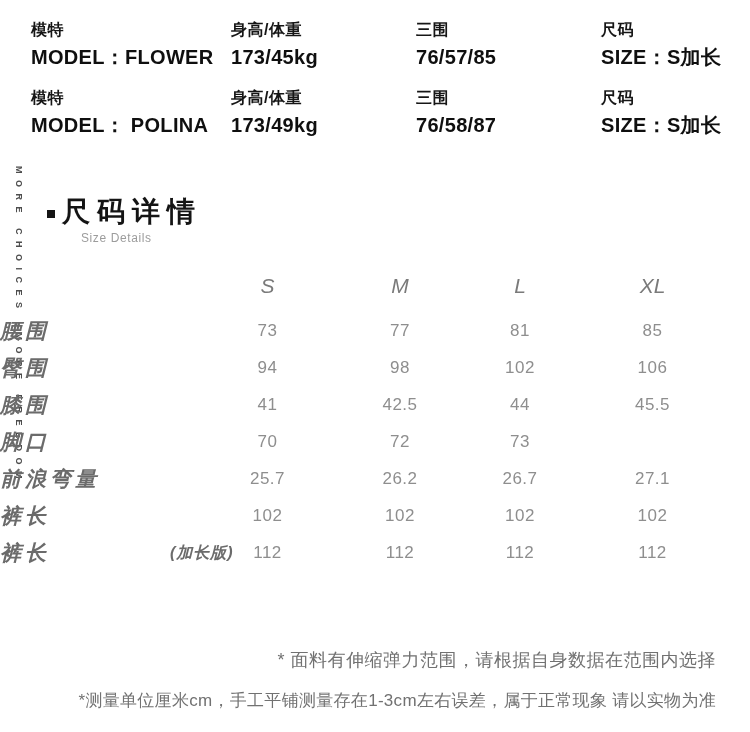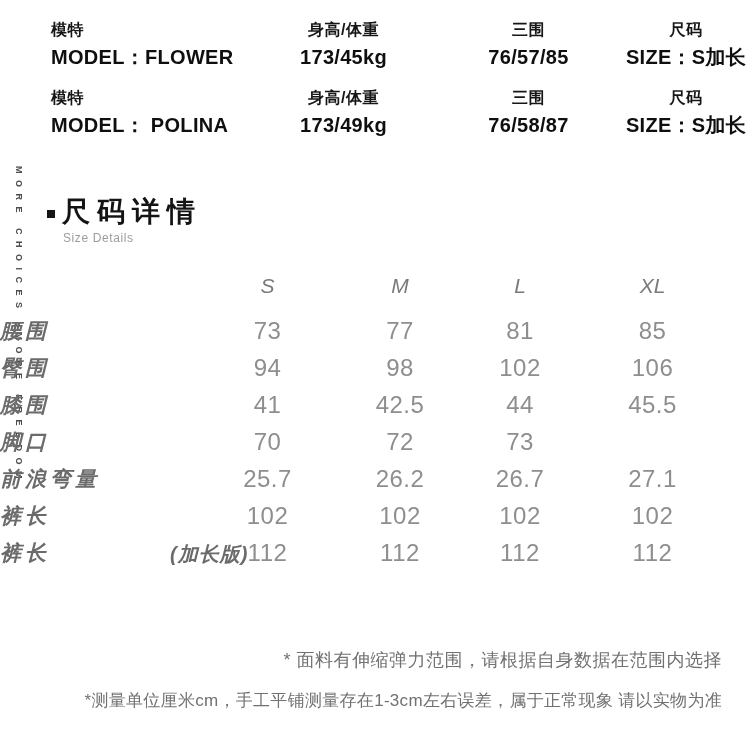--- a/index.html
+++ b/index.html
@@ -19,24 +19,24 @@
   
   .models {
     position: absolute;
     top: 20px;
     left: 0;
     width: 750px;
   }
   .model-row {
     display: grid;
     grid-template-columns: 200px 185px 185px 130px;
-    padding-left: 51px;
+    padding-left: 31px;
     margin-bottom: 21px;
   }
-  .m-cell { text-align: center; }
+  .m-cell { }
   .m-cell.first { text-align: left; }
   .m-label {
     font-size: 16px;
     font-weight: 600;
     color: #161616;
     line-height: 20px;
     letter-spacing: 0.5px;
   }
   .m-value {
     font-size: 20px;
@@ -76,21 +76,21 @@
     top: 196px;
     margin: 0;
     font-size: 28px;
     font-weight: 800;
     letter-spacing: 7px;
     color: #141414;
     line-height: 32px;
   }
   .sec-subtitle {
     position: absolute;
-    left: 63px;
+    left: 81px;
     top: 231px;
     font-size: 12px;
     color: #9c9c9c;
     letter-spacing: 0.6px;
   }
 
   
   .size-table {
     position: absolute;
     top: 266px;
@@ -119,37 +119,37 @@
     color: #6b6b6b;
     letter-spacing: 4px;
     white-space: nowrap;
     font-style: italic;
   }
   .t-label .suffix {
     position: absolute;
     left: 170px;
     top: 50%;
     transform: translateY(-46%);
-    font-size: 20px;
+    font-size: 16px;
     font-weight: 700;
     letter-spacing: 1px;
     color: #6b6b6b;
     white-space: nowrap;
   }
   .t-val {
     text-align: center;
-    font-size: 24px;
+    font-size: 17px;
     color: #8e8e8e;
     letter-spacing: 0.5px;
   }
 
   
   .note {
     position: absolute;
-    right: 28px;
+    right: 34px;
     white-space: nowrap;
     color: #717171;
     text-align: right;
   }
   .note1 { top: 648px; font-size: 18px; letter-spacing: 0.5px; }
   .note2 { top: 689px; font-size: 17px; letter-spacing: 0.3px; }
 </style>
 </head>
 <body>
 

